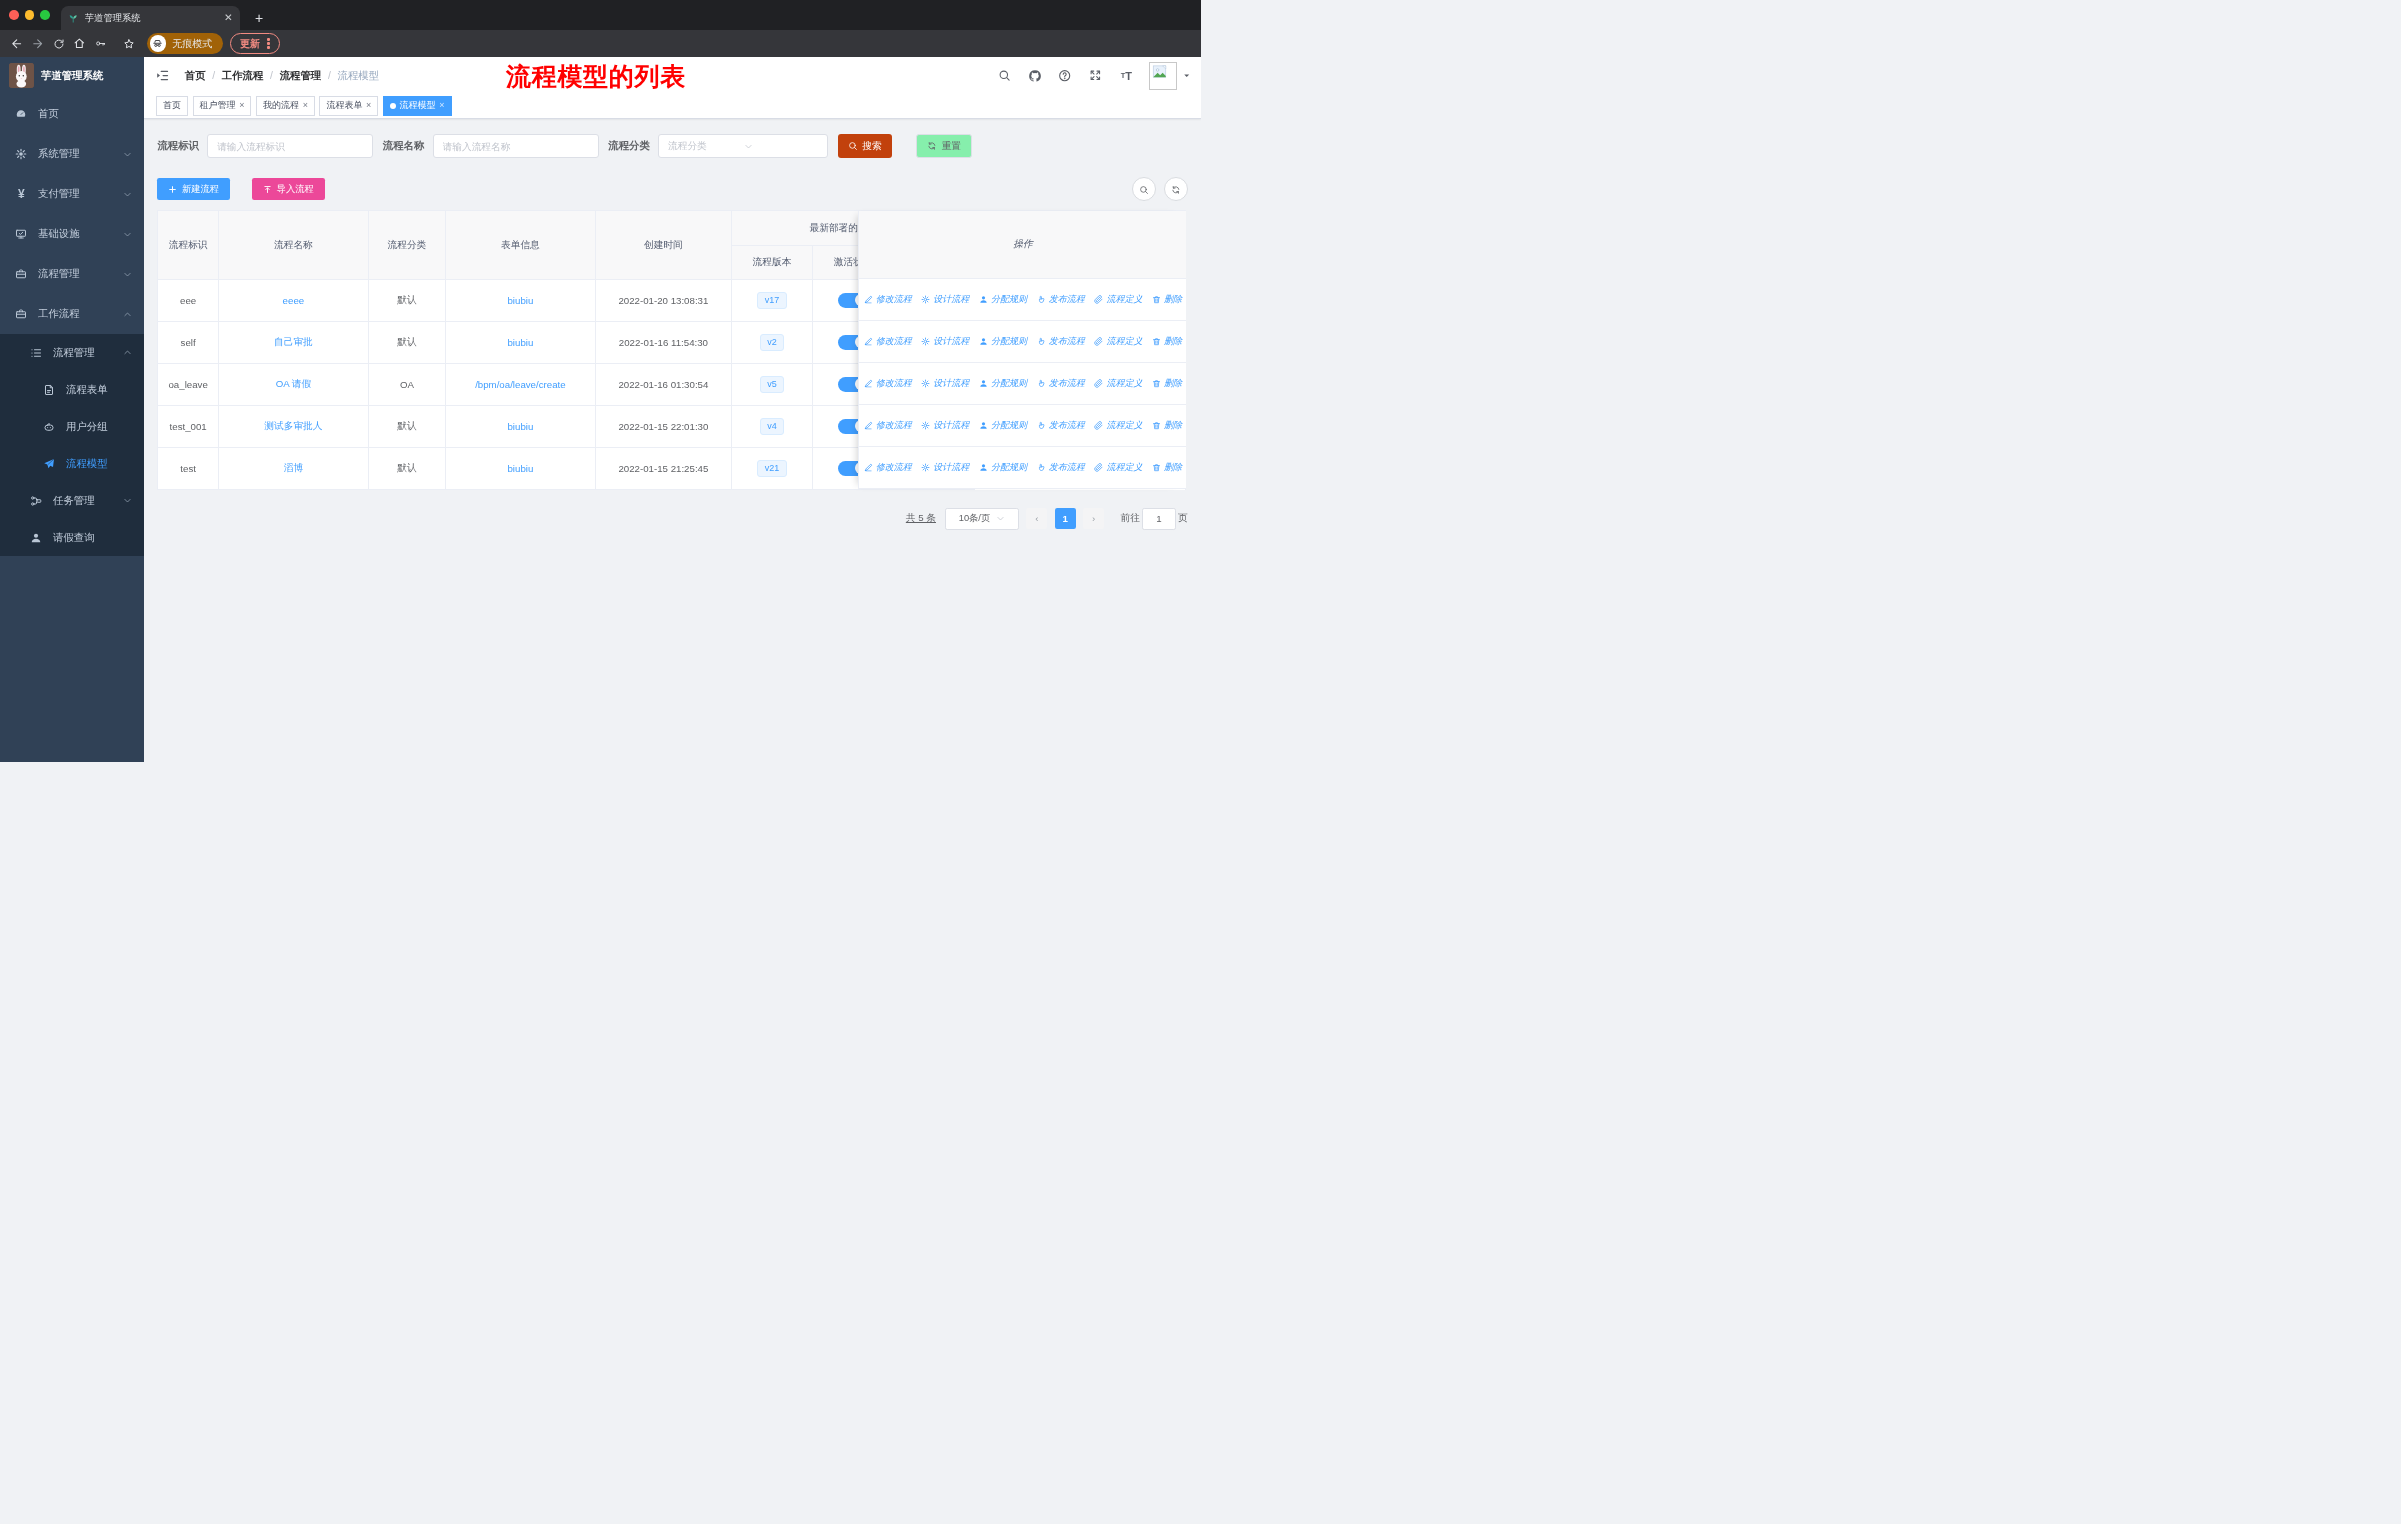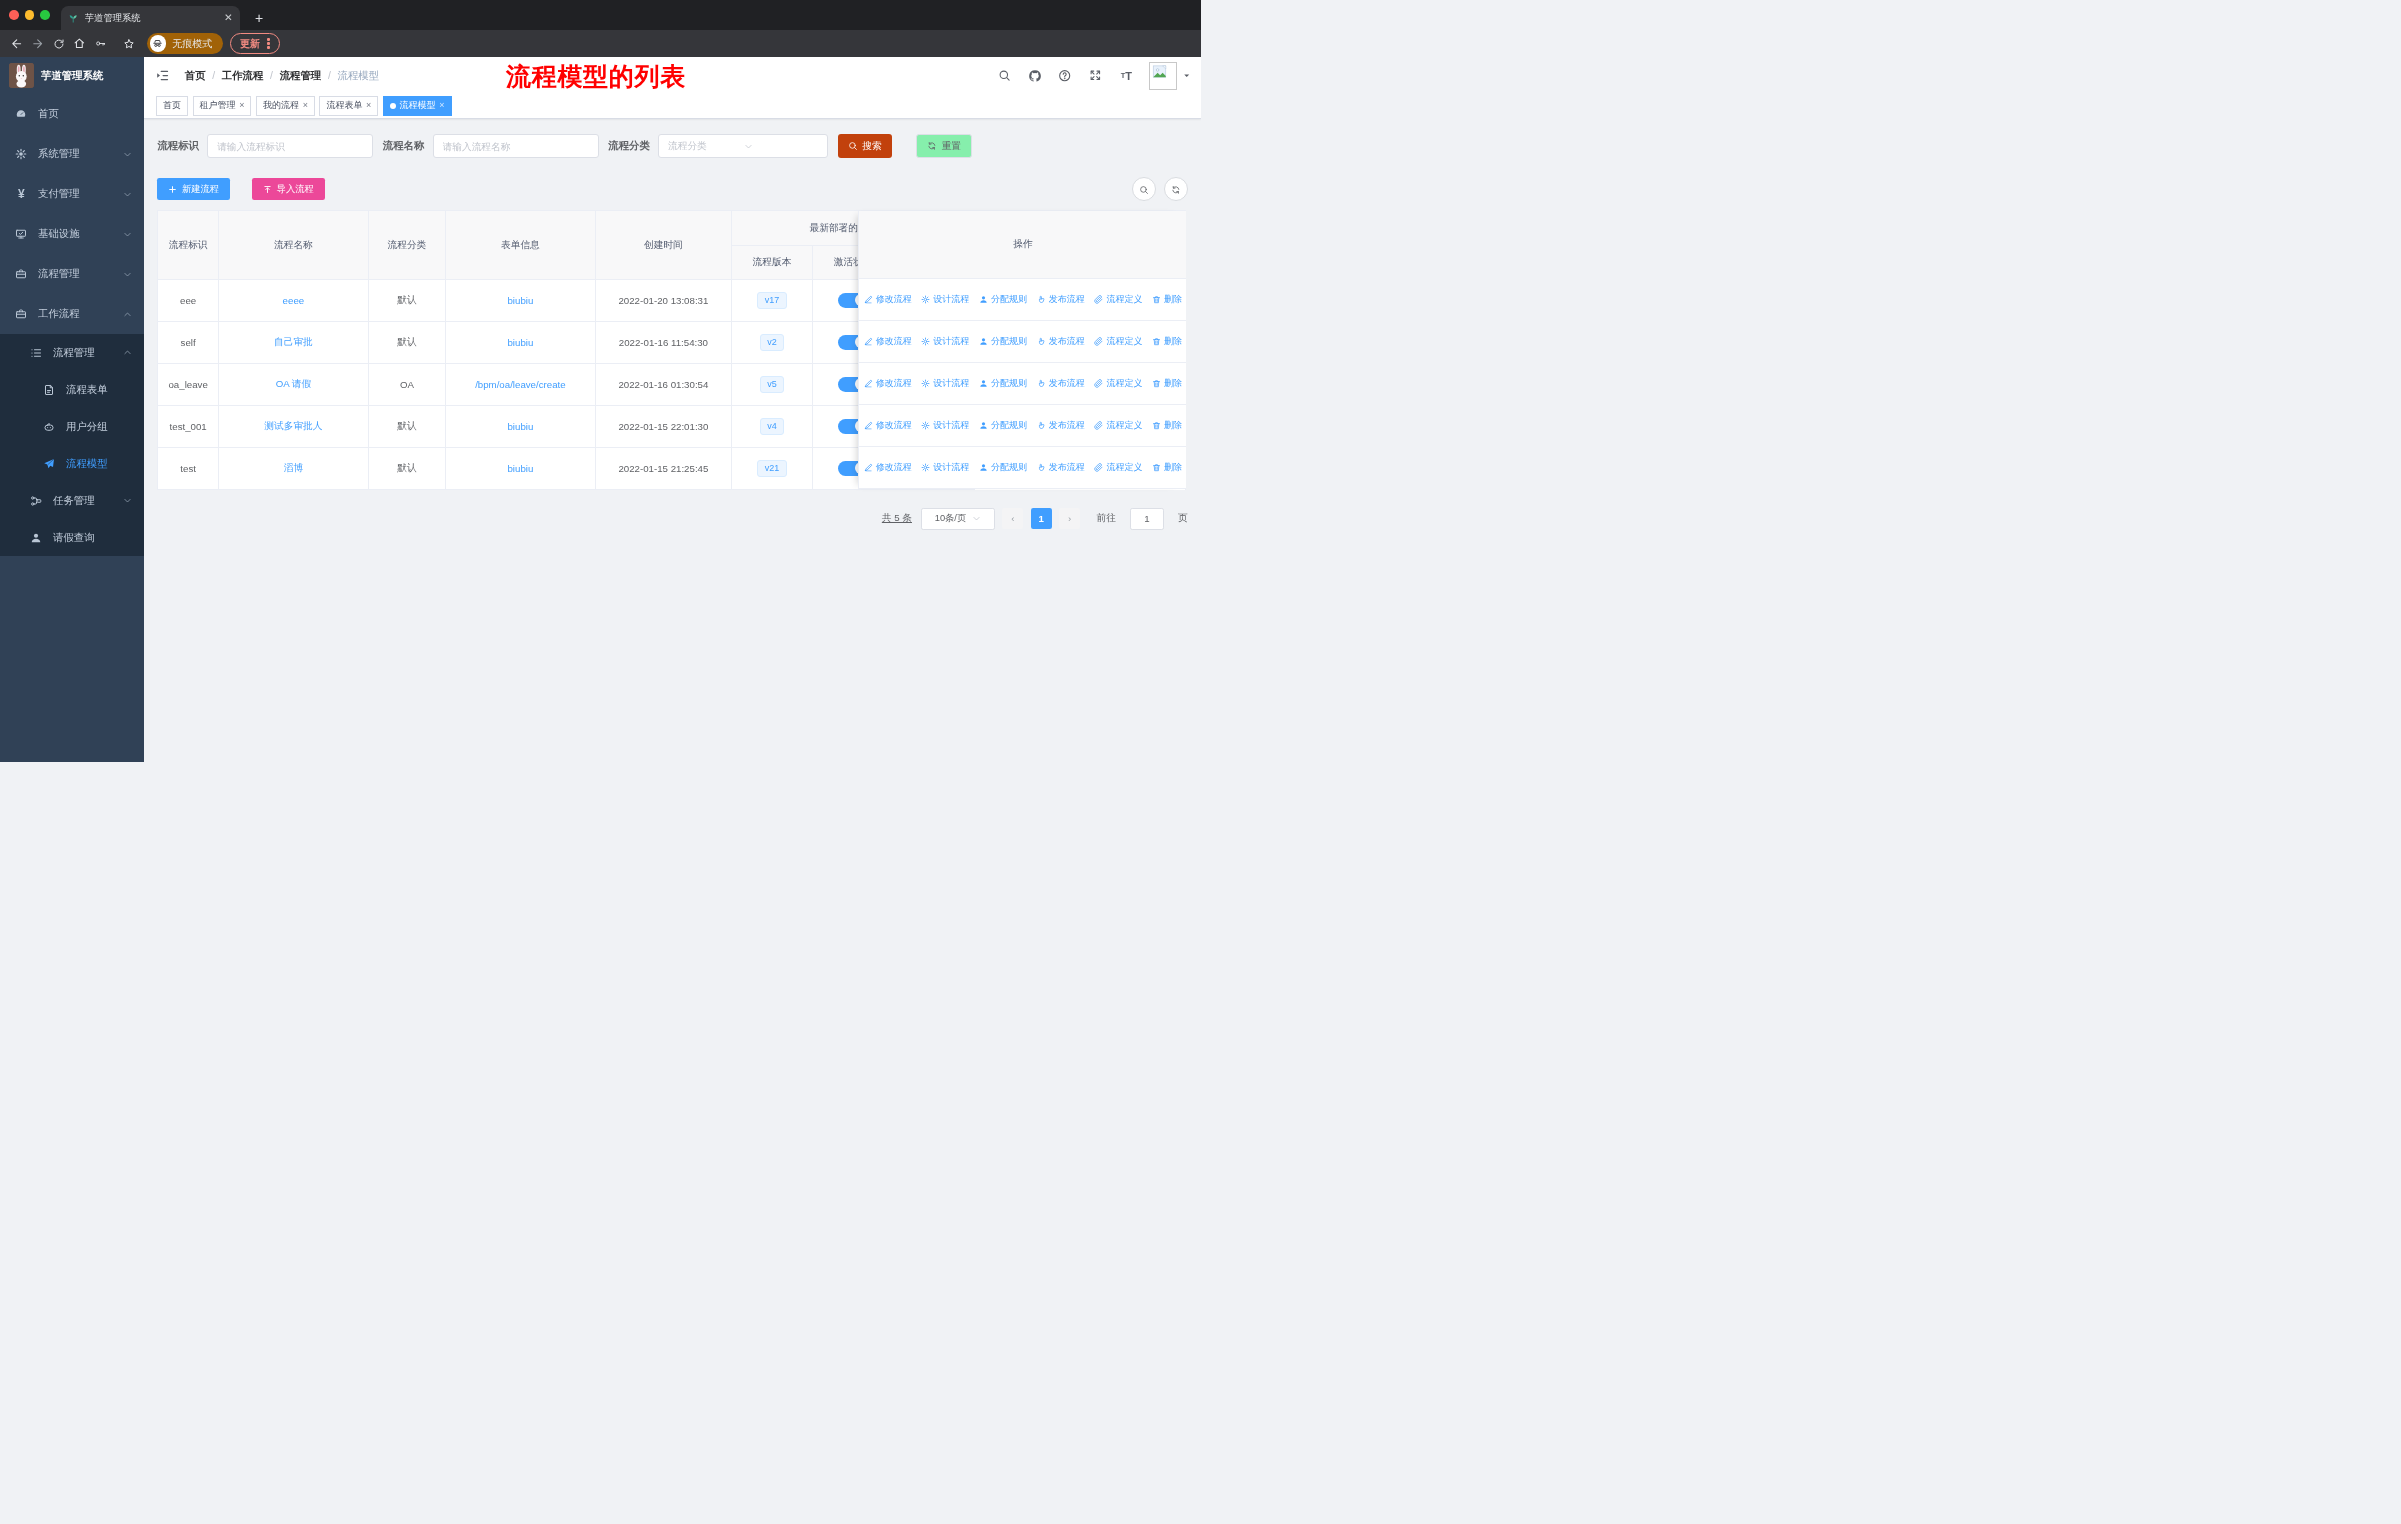--- a/index.html
+++ b/index.html
@@ -104,33 +104,33 @@
   
   .table-wrap { position:relative; width:1029px; background:#fff; border:0.7px solid #ebeef5; border-bottom:none; }
   table { border-collapse:collapse; table-layout:fixed; width:817px; font-size:9.7px; }
   th { background:#f8f8f9; color:#515a6e; font-weight:500; height:34px; border-right:0.7px solid #ebeef5; border-bottom:0.7px solid #ebeef5; text-align:center; padding:0 3px; overflow:hidden; white-space:nowrap; }
   td { height:42px; border-right:0.7px solid #ebeef5; border-bottom:0.7px solid #ebeef5; text-align:center; color:#606266; padding:0 3px; overflow:hidden; white-space:nowrap; }
   .lnk { color:#409eff; cursor:pointer; text-decoration:none; }
   .badge { display:inline-block; background:#ecf5ff; border:0.7px solid #d9ecff; color:#409eff; border-radius:3px; font-size:9px; padding:2.2px 6.7px; line-height:1.2; }
   .switch { width:30px; height:15px; background:#409eff; border-radius:7.4px; position:relative; display:inline-block; vertical-align:middle; cursor:pointer; }
   .switch::after { content:""; position:absolute; right:1.5px; top:1.5px; width:12px; height:12px; border-radius:50%; background:#fff; }
 
-  .op-col { position:absolute; top:0; left:700px; width:328px; background:#fff; border-left:0.7px solid #ebeef5; box-shadow:-6.7px 0 7.4px -5.2px rgba(0,0,0,.18); }
+  .op-col { position:absolute; top:0; left:700px; width:328px; background:#fff; border-left:0.7px solid #ebeef5; box-shadow:-6.7px 0 7.4px -5.2px rgba(0,0,0,.18);font-style:italic; }
   .op-head { height:68px; background:#f8f8f9; border-bottom:0.7px solid #ebeef5; display:flex; align-items:center; justify-content:center; color:#515a6e; font-size:9.7px; font-weight:500; }
   .op-row { height:42px; border-bottom:0.7px solid #ebeef5; display:flex; align-items:center; justify-content:center; gap:9.7px; }
   .op-link { display:inline-flex; align-items:center; gap:3px; color:#409eff; font-size:9px; cursor:pointer; white-space:nowrap; }
   .op-link svg { width:9px; height:9px; }
 
   
   .pagination { display:flex; align-items:center; justify-content:flex-end; margin-top:18px; font-size:9.7px; color:#606266; }
   .pg-total { margin-right:9px;text-decoration:underline; }
   .pg-size { width:74px; height:22px; border:0.7px solid #dcdfe6; border-radius:2.2px; background:#fff; display:flex; align-items:center; justify-content:center; gap:6px; color:#606266; font-size:9.3px; cursor:pointer; }
   .pg-btn { width:21px; height:21px; border-radius:2.2px; background:#f4f4f5; color:#9aa0a6; display:flex; align-items:center; justify-content:center; margin-left:7.4px; cursor:pointer; font-size:9.7px; }
   .pg-cur { background:#409eff; color:#fff; font-weight:700; }
-  .pg-goto { margin-left:16.4px; display:flex; align-items:center; gap:14px; }
+  .pg-goto { margin-left:16.4px; display:flex; align-items:center; gap:2px; }
   .pg-input { width:34px; height:22px; border:0.7px solid #dcdfe6; border-radius:2.2px; text-align:center; font-size:9.7px; color:#606266; outline:none; }
 </style>
 </head>
 <body>
 
 <div class="chrome">
   <div class="tabstrip">
     <div class="traffic">
       <span class="t-red"></span>
       <span class="t-yellow"></span>

